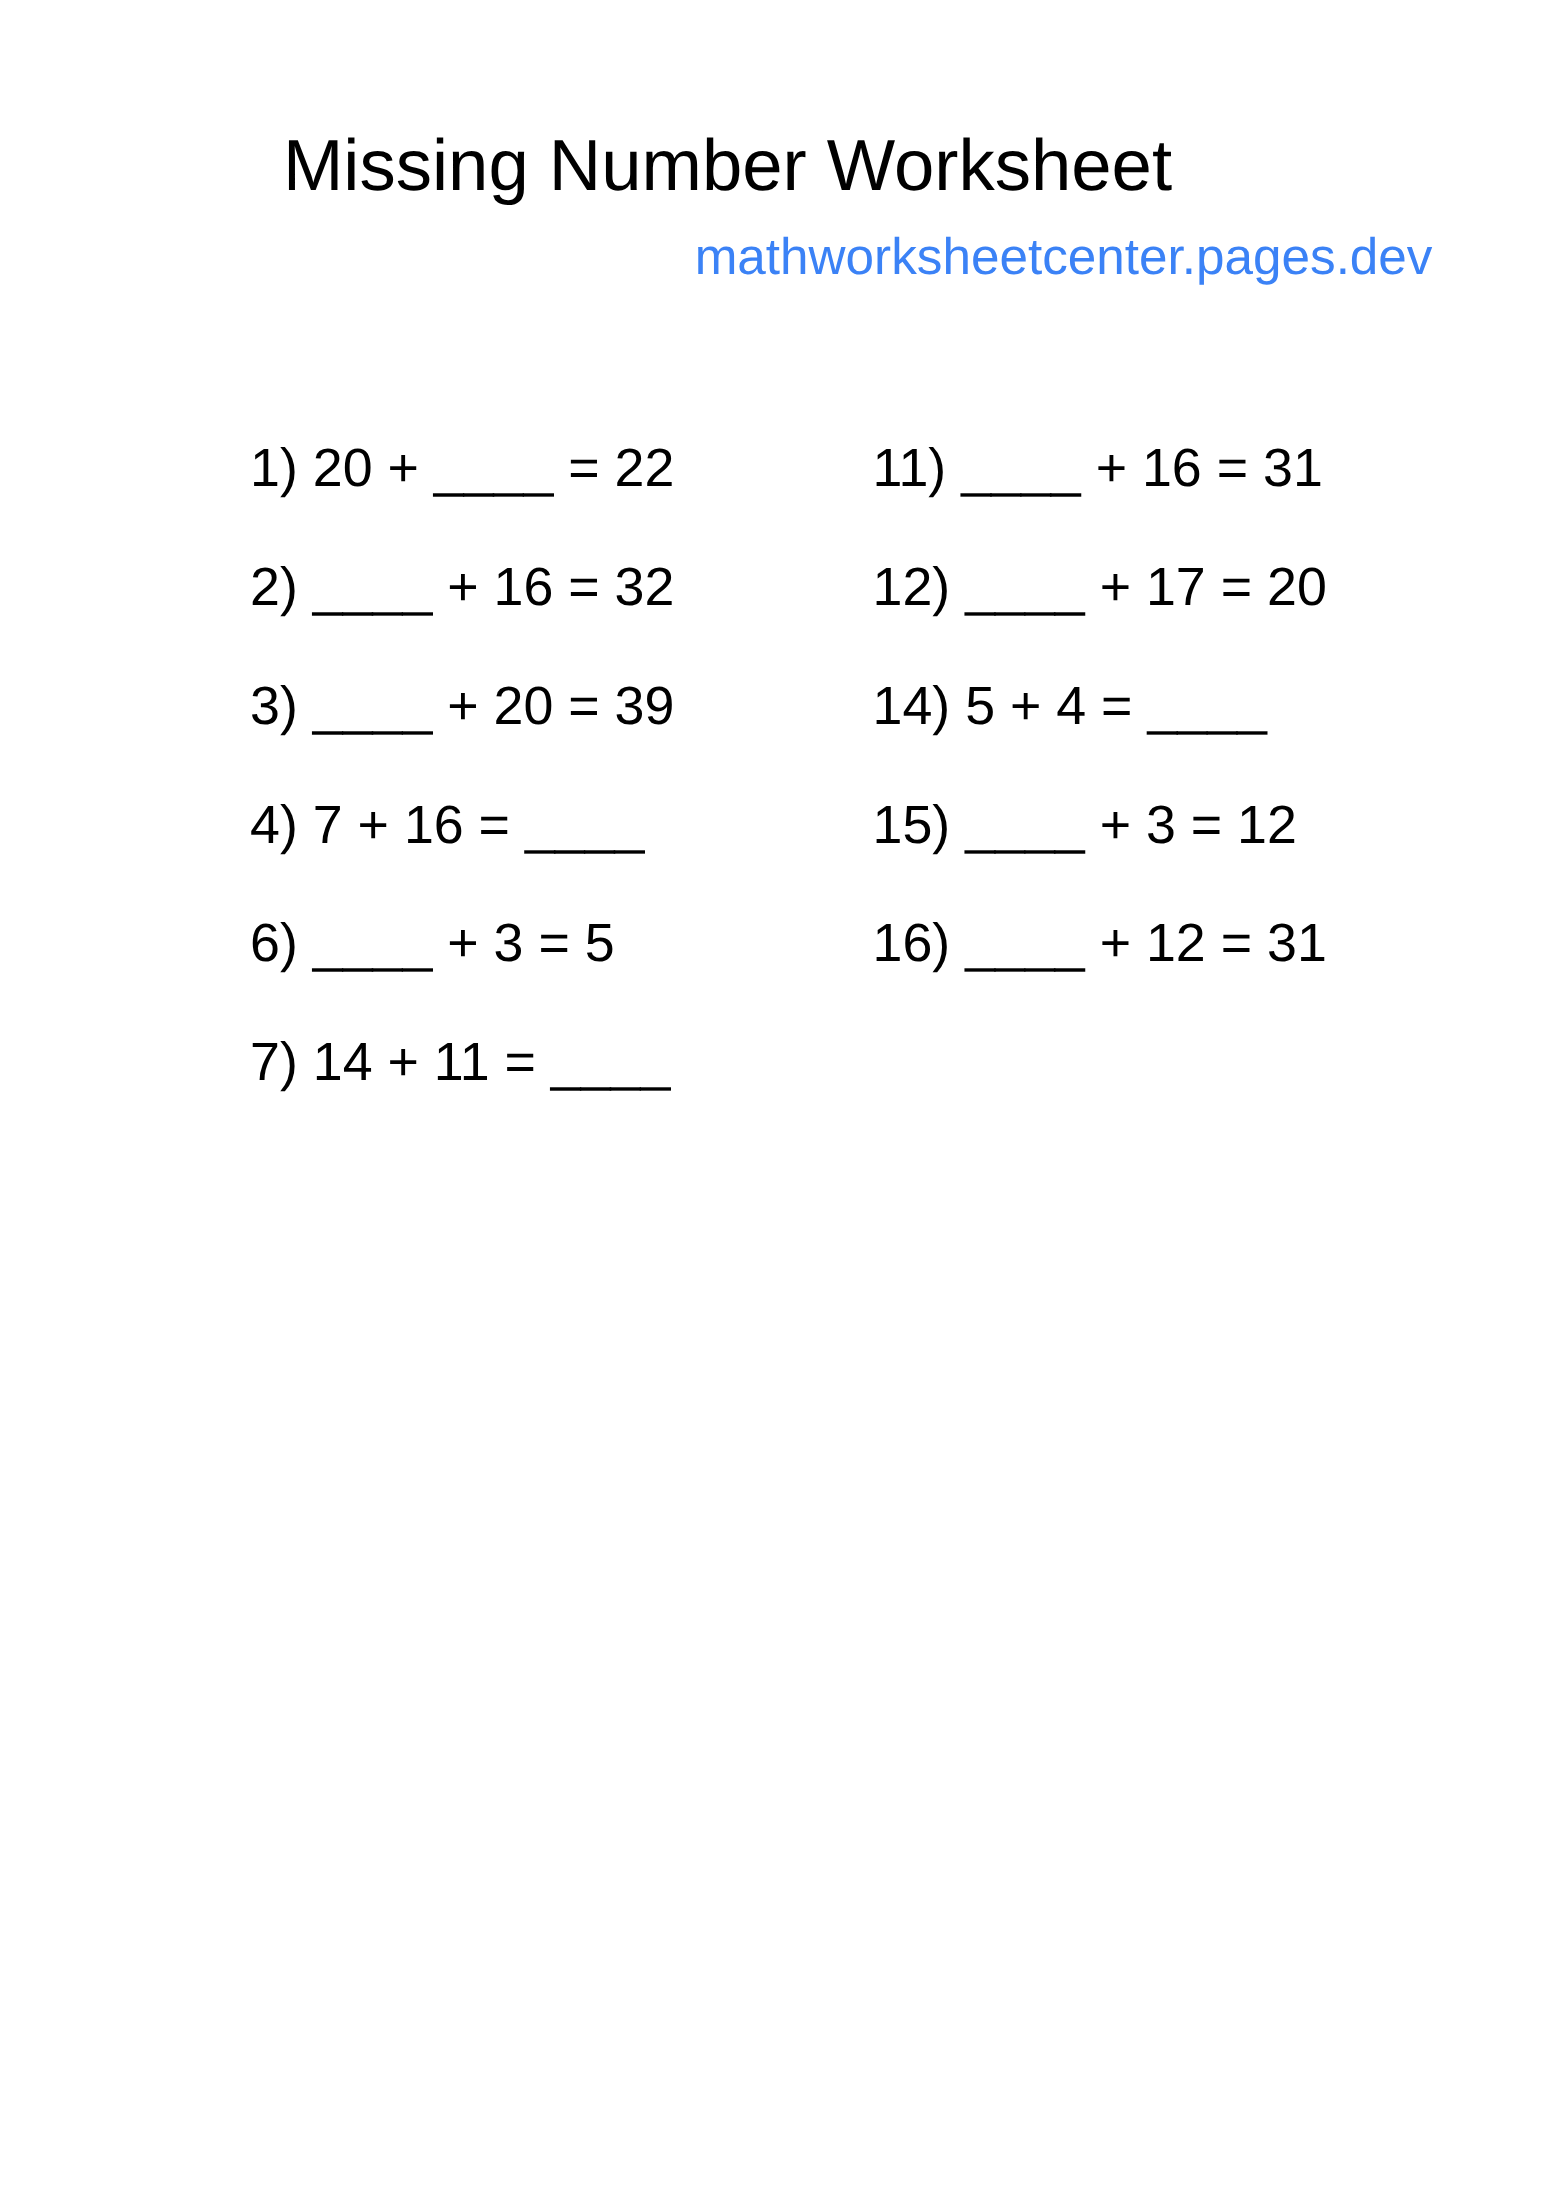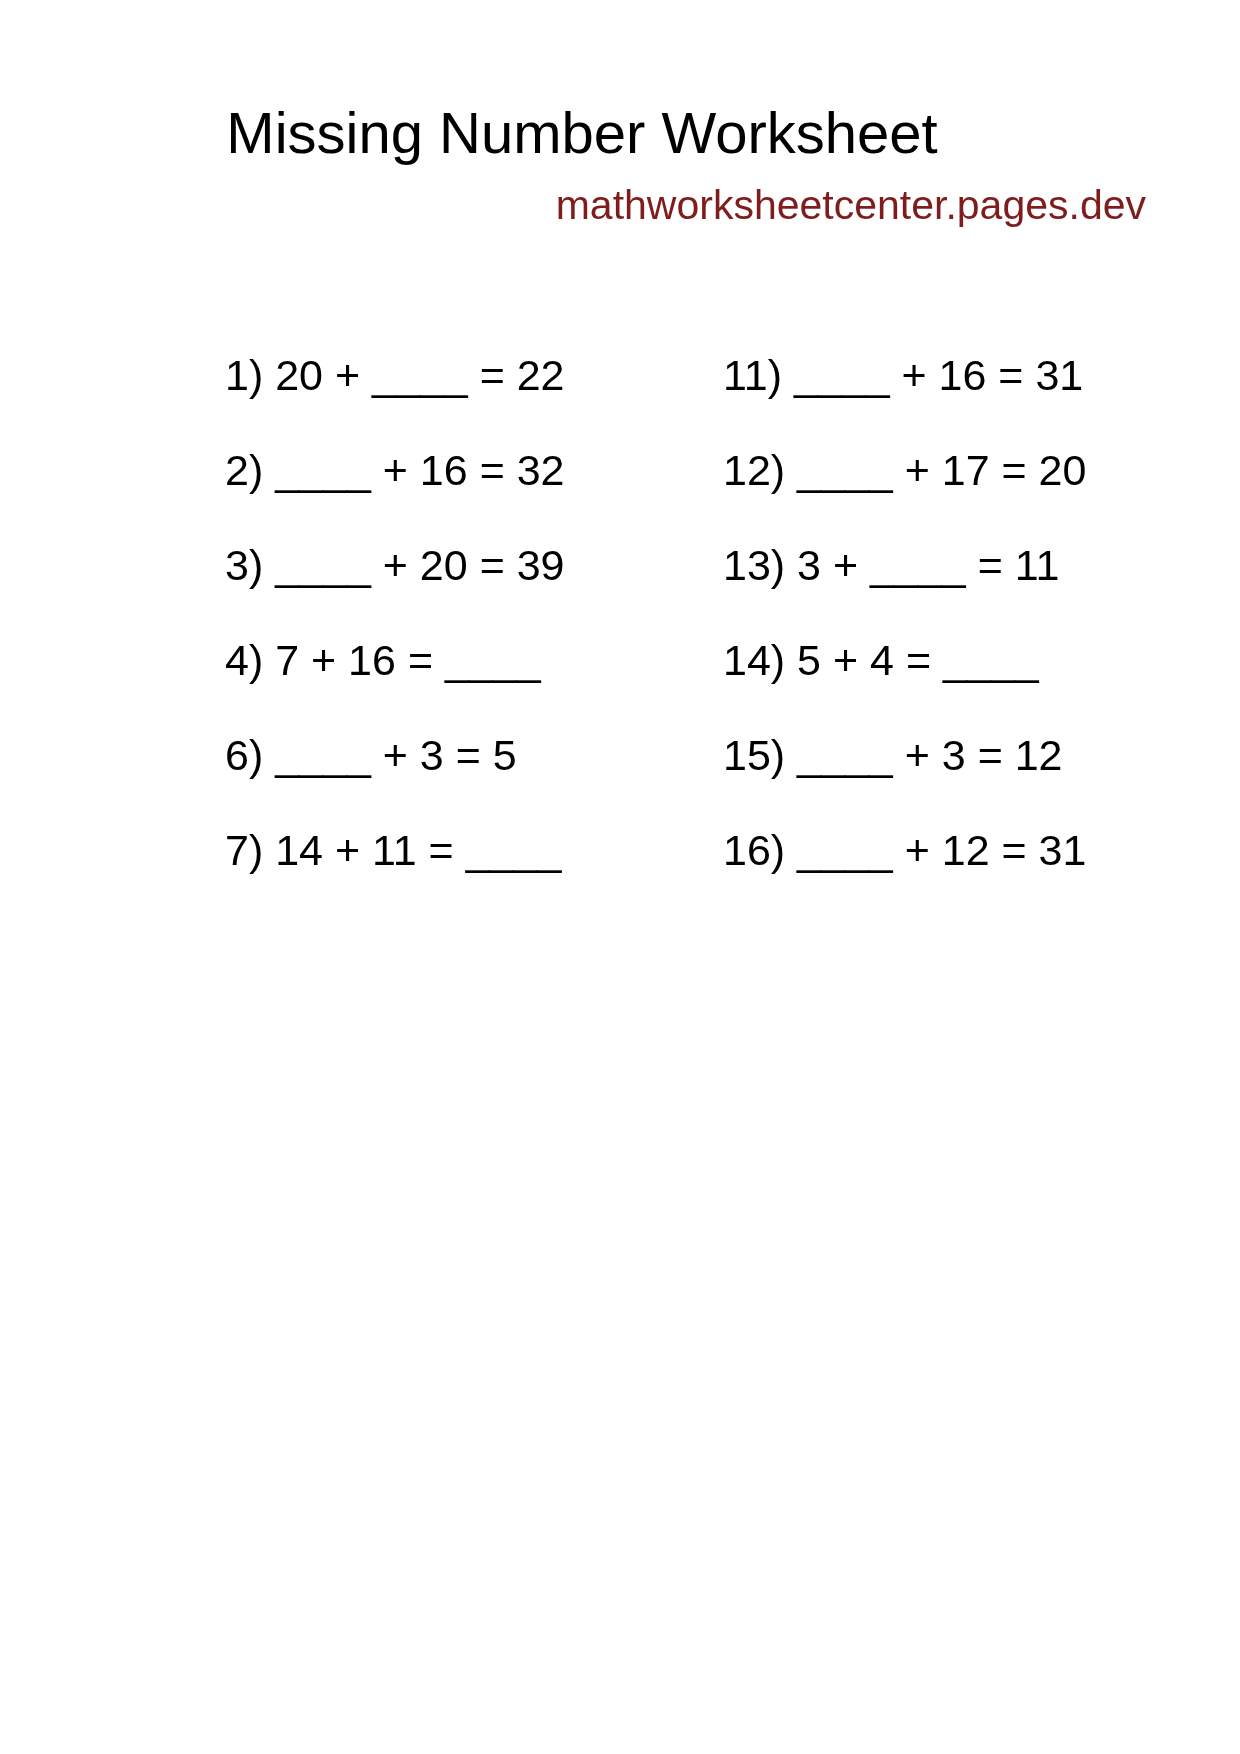--- a/index.html
+++ b/index.html
@@ -24,27 +24,26 @@
       font-size: 58px;
       line-height: 70px;
       white-space: nowrap;
     }
     .subtitle {
       position: absolute;
       right: 94px;
       top: 180px;
       font-size: 41px;
       line-height: 50px;
-      color: #7f1d1d;
+      color: #3b82f6;
       white-space: nowrap;
     }
     .column {
       position: absolute;
       top: 346px;
-      margin-left: 25px;
     }
     .col-left { left: 200px; }
     .col-right { left: 698px; }
     .problem {
       height: 95px;
       font-size: 43px;
       line-height: 58px;
       white-space: nowrap;
     }
     .problem span { white-space: pre; }
@@ -61,18 +60,17 @@
     <div class="problem"><span>2)</span> <span>____ + 16 = 32</span></div>
     <div class="problem"><span>3)</span> <span>____ + 20 = 39</span></div>
     <div class="problem"><span>4)</span> <span>7 + 16 = ____</span></div>
     <div class="problem"><span>6)</span> <span>____ + 3 = 5</span></div>
     <div class="problem"><span>7)</span> <span>14 + 11 = ____</span></div>
   </div>
 
   <div class="column col-right">
     <div class="problem"><span>11)</span> <span>____ + 16 = 31</span></div>
     <div class="problem"><span>12)</span> <span>____ + 17 = 20</span></div>
-    <div class="problem"><span>13)</span> <span>3 + ____ = 11</span></div>
     <div class="problem"><span>14)</span> <span>5 + 4 = ____</span></div>
     <div class="problem"><span>15)</span> <span>____ + 3 = 12</span></div>
     <div class="problem"><span>16)</span> <span>____ + 12 = 31</span></div>
   </div>
 </div>
 
 </body></html>

